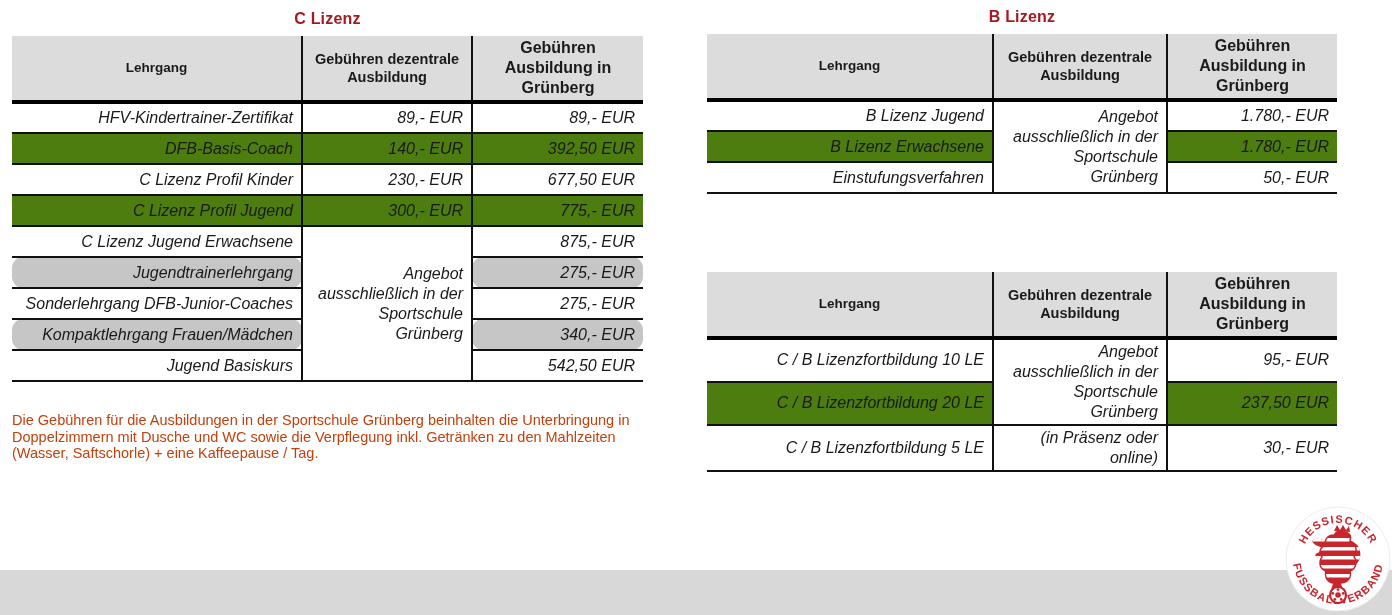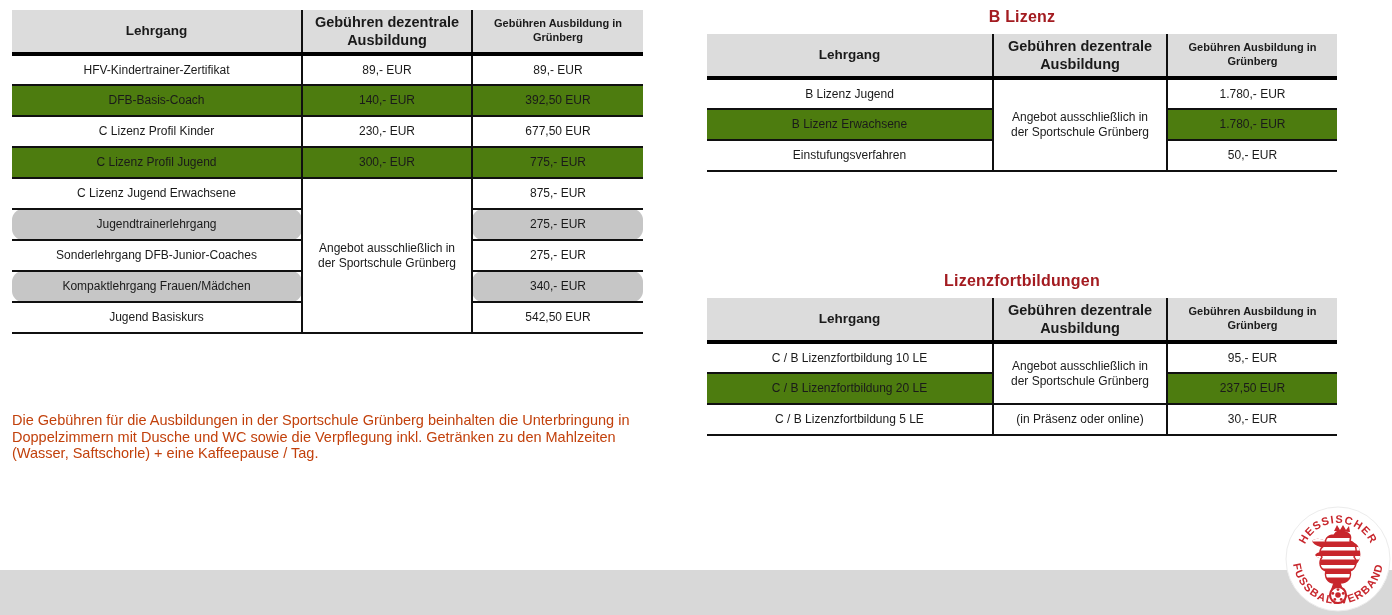--- a/index.html
+++ b/index.html
@@ -40,30 +40,31 @@
     border-bottom: 4px solid #000000;
     height: 44px;
     font-size: 13.5px;
     font-weight: bold;
     text-align: center;
     vertical-align: middle;
     padding: 2px 8px;
     line-height: 1.25;
   }
   table.fee-table th.h2 { font-size: 14.5px; }
-  table.fee-table th.h3 { font-size: 11px; }
+  table.fee-table th.h3 { font-size: 16px; }
   table.fee-table td {
     height: 31px;
     border-top: 2px solid #101010;
-    text-align: center;
+    text-align: right;
     vertical-align: middle;
-    font-size: 12px;
+    font-size: 16px;
     padding: 2px 8px;
     background: #ffffff;
     line-height: 1.25;
+    font-style: italic;
   }
   table.fee-table .v2 { border-left: 2px solid #101010; border-right: 2px solid #101010; }
   table.fee-table .v3 { border-left: 2px solid #101010; }
   table.fee-table tr.shade-light td { background: #4d7c0f; }
   table.fee-table tr.shade-dark  td { background: #c6c6c6; border-radius: 11px; }
   table.fee-table td.merged {
     background: #ffffff !important;
     border-bottom: 2px solid #101010;
   }
 
@@ -93,20 +94,21 @@
     width: 106px;
     height: 106px;
   }
 </style>
 </head>
 <body>
 
 <div class="page">
 
   <div class="section sec-c">
+    <div class="tbl-title">C Lizenz</div>
     <table class="fee-table">
       <colgroup>
           <col style="width:290px">
           <col style="width:170px">
           <col style="width:171px">
         </colgroup>
       <thead>
         <tr>
           <th class="h1">Lehrgang</th>
           <th class="h2 v2">Gebühren dezentrale Ausbildung</th>
@@ -186,21 +188,20 @@
           </tr>
           <tr class="shade-none">
             <td>Einstufungsverfahren</td>
             <td class="v3">50,- EUR</td>
           </tr>
         </tbody>
     </table>
   </div>
 
   <div class="section sec-f">
-    <div class="tbl-title">Lizenzfortbildungen</div>
     <table class="fee-table">
       <colgroup>
           <col style="width:286px">
           <col style="width:174px">
           <col style="width:170px">
         </colgroup>
       <thead>
         <tr>
           <th class="h1">Lehrgang</th>
           <th class="h2 v2">Gebühren dezentrale Ausbildung</th>

